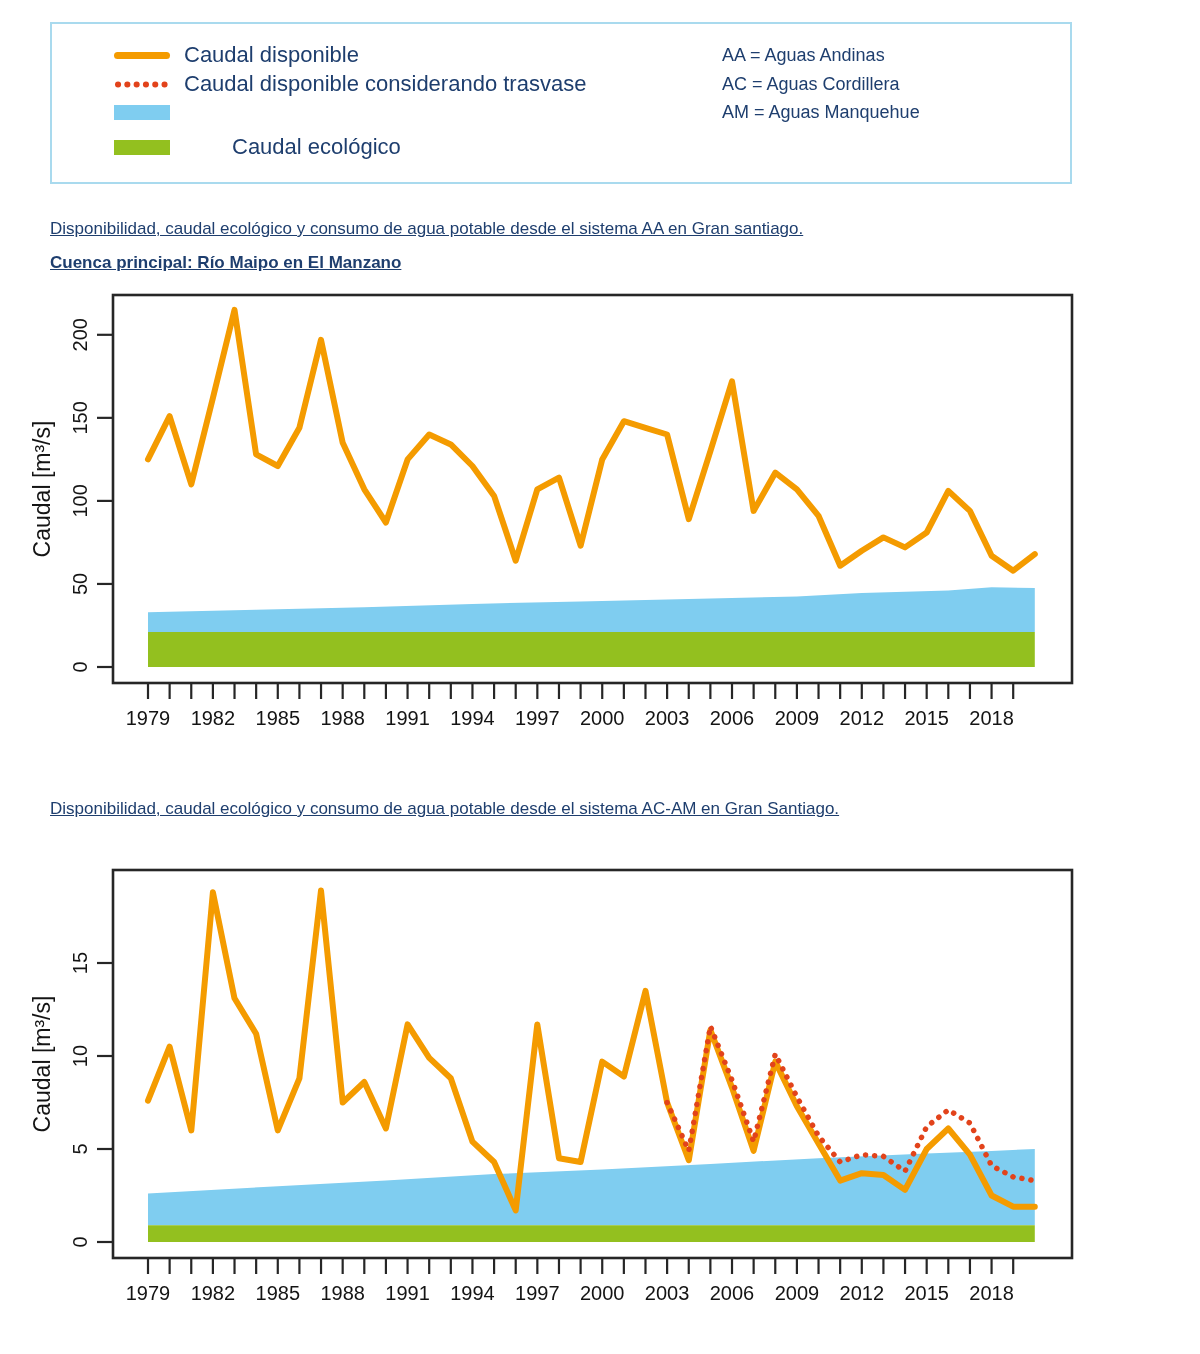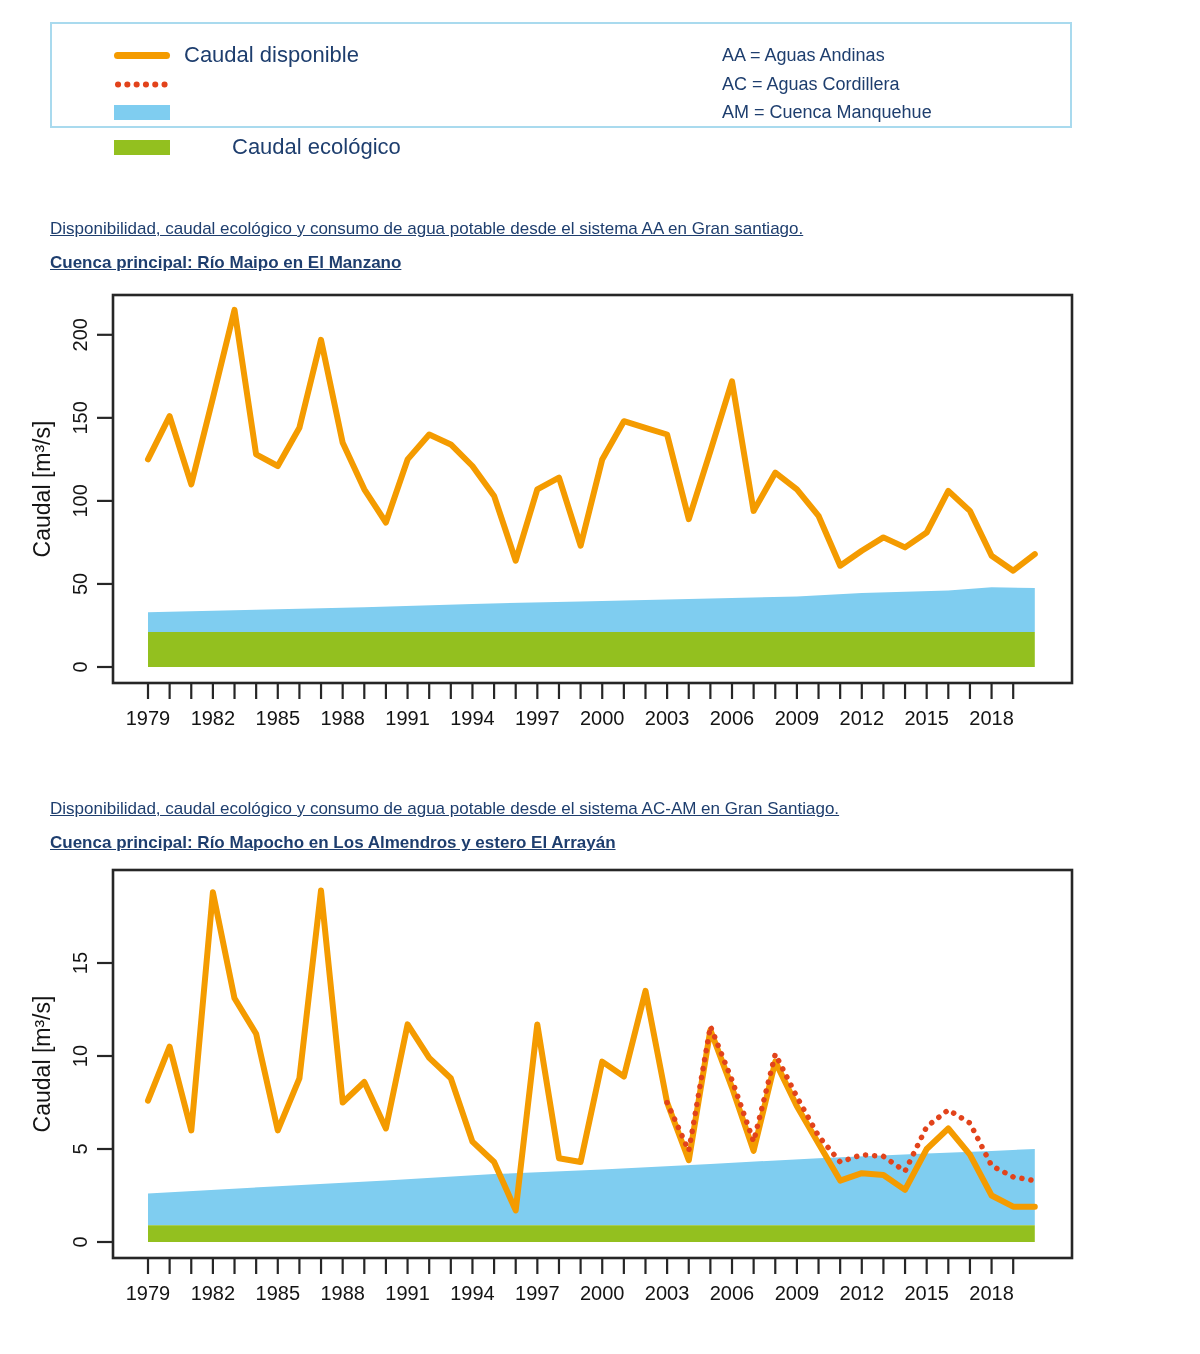--- a/index.html
+++ b/index.html
@@ -1,19 +1,19 @@
 <!DOCTYPE html>
 <html style="--navy: #1E3E6E; --legend-border: #A9DAEE;"><head>
 <meta charset="utf-8">
 <style>
   :root{ --navy:#1E3E6E; --legend-border:#A9DAEE; }
   html,body{margin:0;padding:0;background:#ffffff;}
   .page{position:relative;width:1200px;height:1354px;background:#ffffff;overflow:hidden;
         font-family:"Liberation Sans",sans-serif;}
-  .legend{position:absolute;left:50px;top:22px;width:1022px;height:106px;
+  .legend{position:absolute;left:50px;top:22px;width:1022px;height:162px;
           border:2px solid var(--legend-border);box-sizing:border-box;background:#fff;}
   .lrow{position:absolute;height:26px;display:flex;align-items:center;}
   .swbox{width:62px;display:flex;align-items:center;flex:0 0 62px;}
   .sw-line{width:56px;height:7px;border-radius:3.5px;}
   .sw-rect{width:56px;height:15px;}
   .lbl{font-size:22px;color:var(--navy);margin-left:8px;white-space:nowrap;}
   .abbr{font-size:18px;color:var(--navy);white-space:nowrap;}
   .titleblock{position:absolute;left:50px;width:1140px;}
   .title-line{font-size:17px;line-height:34px;color:var(--navy);white-space:nowrap;text-decoration:underline;}
   .title-bold{font-weight:bold;}
@@ -31,40 +31,41 @@
         <span class="sw-line" style="background: rgb(244, 155, 0);"></span>
       </span>
       <span class="lbl">Caudal disponible</span>
     </div>
     <div class="lrow" style="left:62px;top:47px;">
       <span class="swbox">
         <svg width="60" height="9">
           <line x1="4" y1="4.5" x2="57" y2="4.5" stroke-width="6" stroke-linecap="round" stroke-dasharray="0.1 9.2" stroke="#E2431B"></line>
         </svg>
       </span>
+      <span class="lbl">Caudal disponible considerando trasvase</span>
     </div>
     <div class="lrow" style="left:62px;top:75px;">
       <span class="swbox">
         <span class="sw-rect" style="background: rgb(127, 205, 240);"></span>
       </span>
     </div>
     <div class="lrow" style="left:62px;top:110px;gap:48px;">
       <span class="swbox">
         <span class="sw-rect" style="background: rgb(147, 192, 31);"></span>
       </span>
       <span class="lbl">Caudal ecológico</span>
     </div>
     <div class="lrow" style="left:670px;top:18px;">
       <span class="abbr">AA = Aguas Andinas</span>
     </div>
     <div class="lrow" style="left:670px;top:47px;">
       <span class="abbr">AC = Aguas Cordillera</span>
     </div>
     <div class="lrow" style="left:670px;top:75px;">
-      <span class="abbr">AM = Cuenca Manquehue</span>
+      <span class="abbr">AM = Aguas Manquehue</span>
     </div>
   </div>
 
   <div class="titleblock" style="top:212px;">
     <div class="title-line">Disponibilidad, caudal ecológico y consumo de agua potable desde el sistema AA en Gran santiago.</div>
     <div class="title-line title-bold">Cuenca principal: Río Maipo en El Manzano</div>
   </div>
 
   <svg class="chart" style="top:280px;" width="1200" height="480" viewBox="0 0 1200 480">
       <polygon points="148.0,352.1 148.0,332.2 256.1,329.7 364.3,327.2 472.4,323.9 580.6,321.4 688.8,318.9 796.9,316.4 861.8,313.1 948.3,310.6 991.6,307.3 1034.8,308.1 1034.8,352.1" fill="#7FCDF0" stroke="none"></polygon>
@@ -134,21 +135,20 @@
       <text x="80" y="220.9" text-anchor="middle" dominant-baseline="central" font-size="20px" fill="#141414" transform="rotate(-90 80 220.9)">100</text>
       <line x1="97" y1="137.85" x2="113" y2="137.85" stroke="#262626" stroke-width="2.2"></line>
       <text x="80" y="137.85" text-anchor="middle" dominant-baseline="central" font-size="20px" fill="#141414" transform="rotate(-90 80 137.85)">150</text>
       <line x1="97" y1="54.80000000000001" x2="113" y2="54.80000000000001" stroke="#262626" stroke-width="2.2"></line>
       <text x="80" y="54.80000000000001" text-anchor="middle" dominant-baseline="central" font-size="20px" fill="#141414" transform="rotate(-90 80 54.80000000000001)">200</text>
       <text x="42" y="209" text-anchor="middle" dominant-baseline="central" font-size="23px" fill="#141414" transform="rotate(-90 42 209)">Caudal [m³/s]</text>
     </svg>
 
   <div class="titleblock" style="top:792px;">
     <div class="title-line">Disponibilidad, caudal ecológico y consumo de agua potable desde el sistema AC-AM en Gran Santiago.</div>
-    <div class="title-line title-bold">Cuenca principal: Río Mapocho en Los Almendros y estero El Arrayán</div>
   </div>
 
   <svg class="chart" style="top:860px;" width="1200" height="494" viewBox="0 0 1200 494">
       <polygon points="148.0,365.3 148.0,333.6 277.8,326.2 385.9,320.6 494.1,314.1 602.2,309.5 710.4,303.9 818.5,298.3 926.7,293.6 991.6,290.9 1034.8,289.0 1034.8,365.3" fill="#7FCDF0" stroke="none"></polygon>
       <polygon points="148.0,382.0 148.0,365.3 1034.8,365.3 1034.8,382.0" fill="#93C01F" stroke="none"></polygon>
       <polyline points="148.0,240.6 169.6,186.7 191.3,270.4 212.9,32.3 234.5,138.3 256.1,173.7 277.8,270.4 299.4,218.3 321.0,30.5 342.7,242.5 364.3,222.0 385.9,268.5 407.6,164.4 429.2,197.9 450.8,218.3 472.4,281.6 494.1,302.0 515.7,350.4 537.3,164.4 559.0,298.3 580.6,302.0 602.2,201.6 623.9,216.5 645.5,130.9 667.1,242.5 688.8,300.2 710.4,170.0 732.0,227.6 753.6,290.9 775.3,201.6 796.9,246.2 818.5,283.4 840.2,320.6 861.8,313.2 883.4,315.0 905.0,329.9 926.7,289.0 948.3,268.5 969.9,294.6 991.6,335.5 1013.2,346.7 1034.8,346.7" fill="none" stroke="#F49B00" stroke-width="6" stroke-linejoin="round" stroke-linecap="round"></polyline>
       <polyline points="667.1,242.5 688.8,290.9 710.4,166.2 732.0,220.2 753.6,281.6 775.3,194.1 796.9,236.9 818.5,276.0 840.2,302.0 861.8,294.6 883.4,296.4 905.0,311.3 926.7,266.7 948.3,249.9 969.9,263.0 991.6,305.7 1013.2,316.9 1034.8,320.6" fill="none" stroke="#E2431B" stroke-width="5.5" stroke-linejoin="round" stroke-linecap="round" stroke-dasharray="0.1 9"></polyline>
       <rect x="113" y="10" width="959" height="388" fill="none" stroke="#262626" stroke-width="2.6"></rect>
       <line x1="148" y1="398" x2="148" y2="414" stroke="#262626" stroke-width="2.2"></line>
       <line x1="169.63" y1="398" x2="169.63" y2="414" stroke="#262626" stroke-width="2.2"></line>

